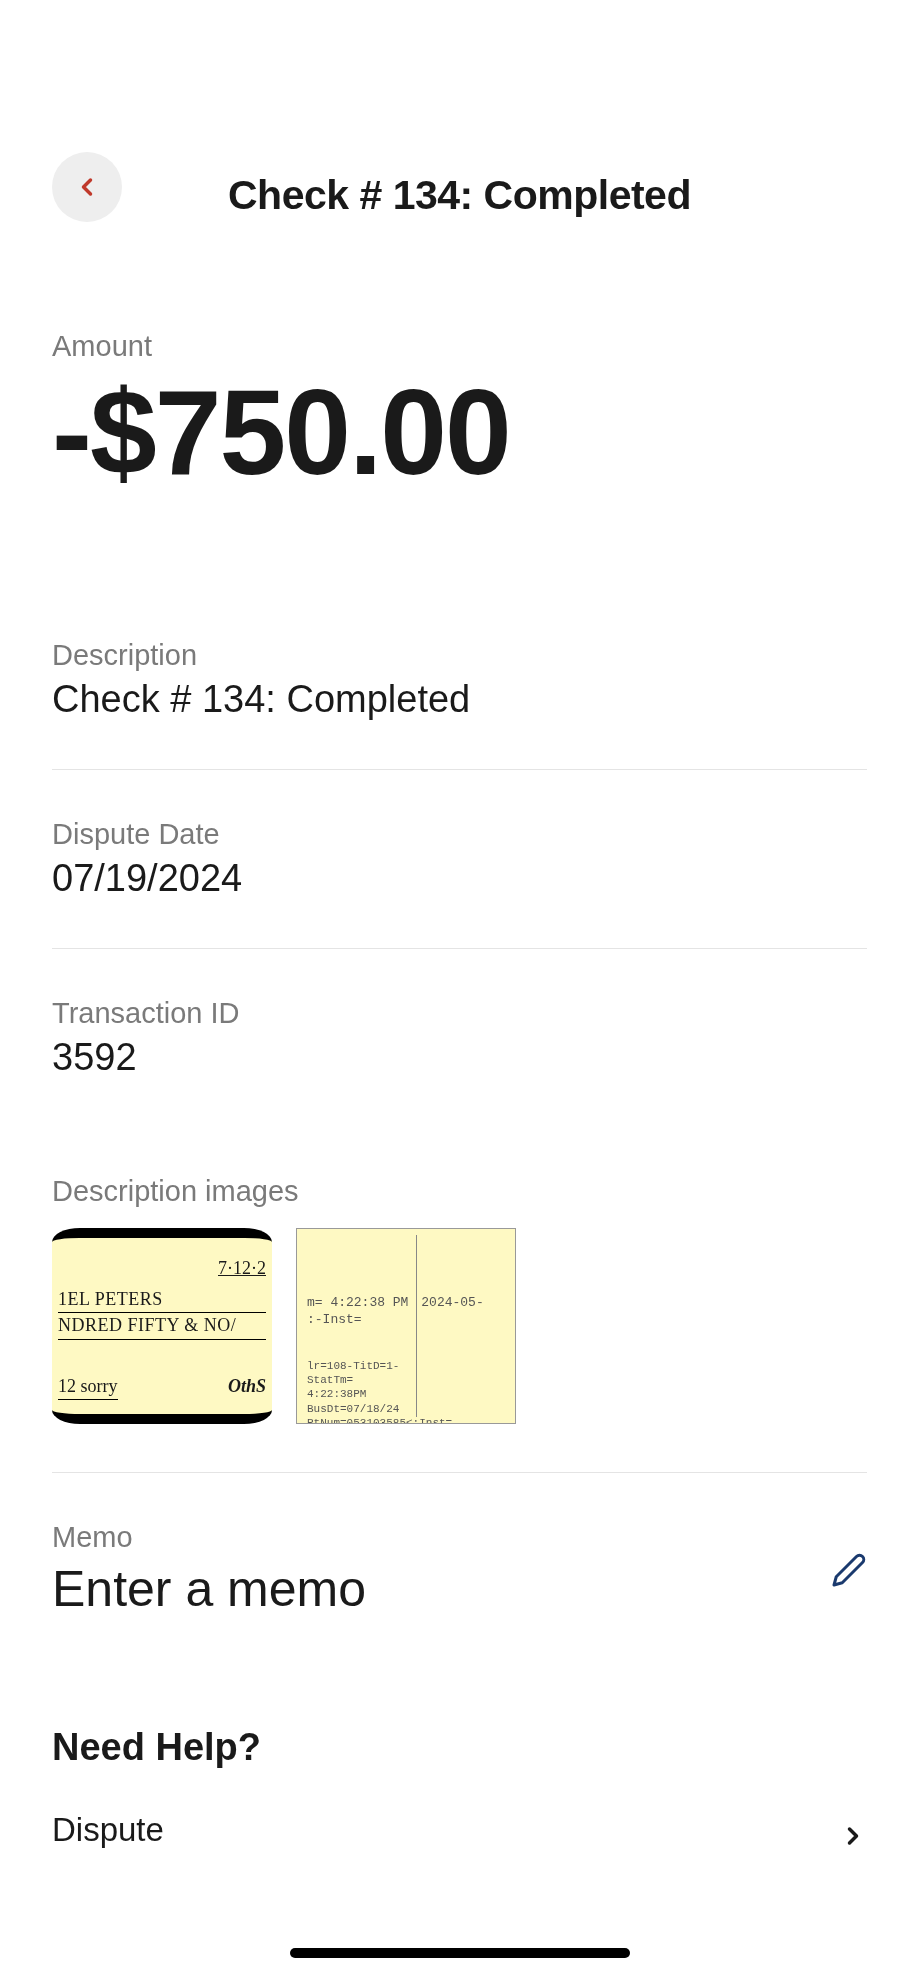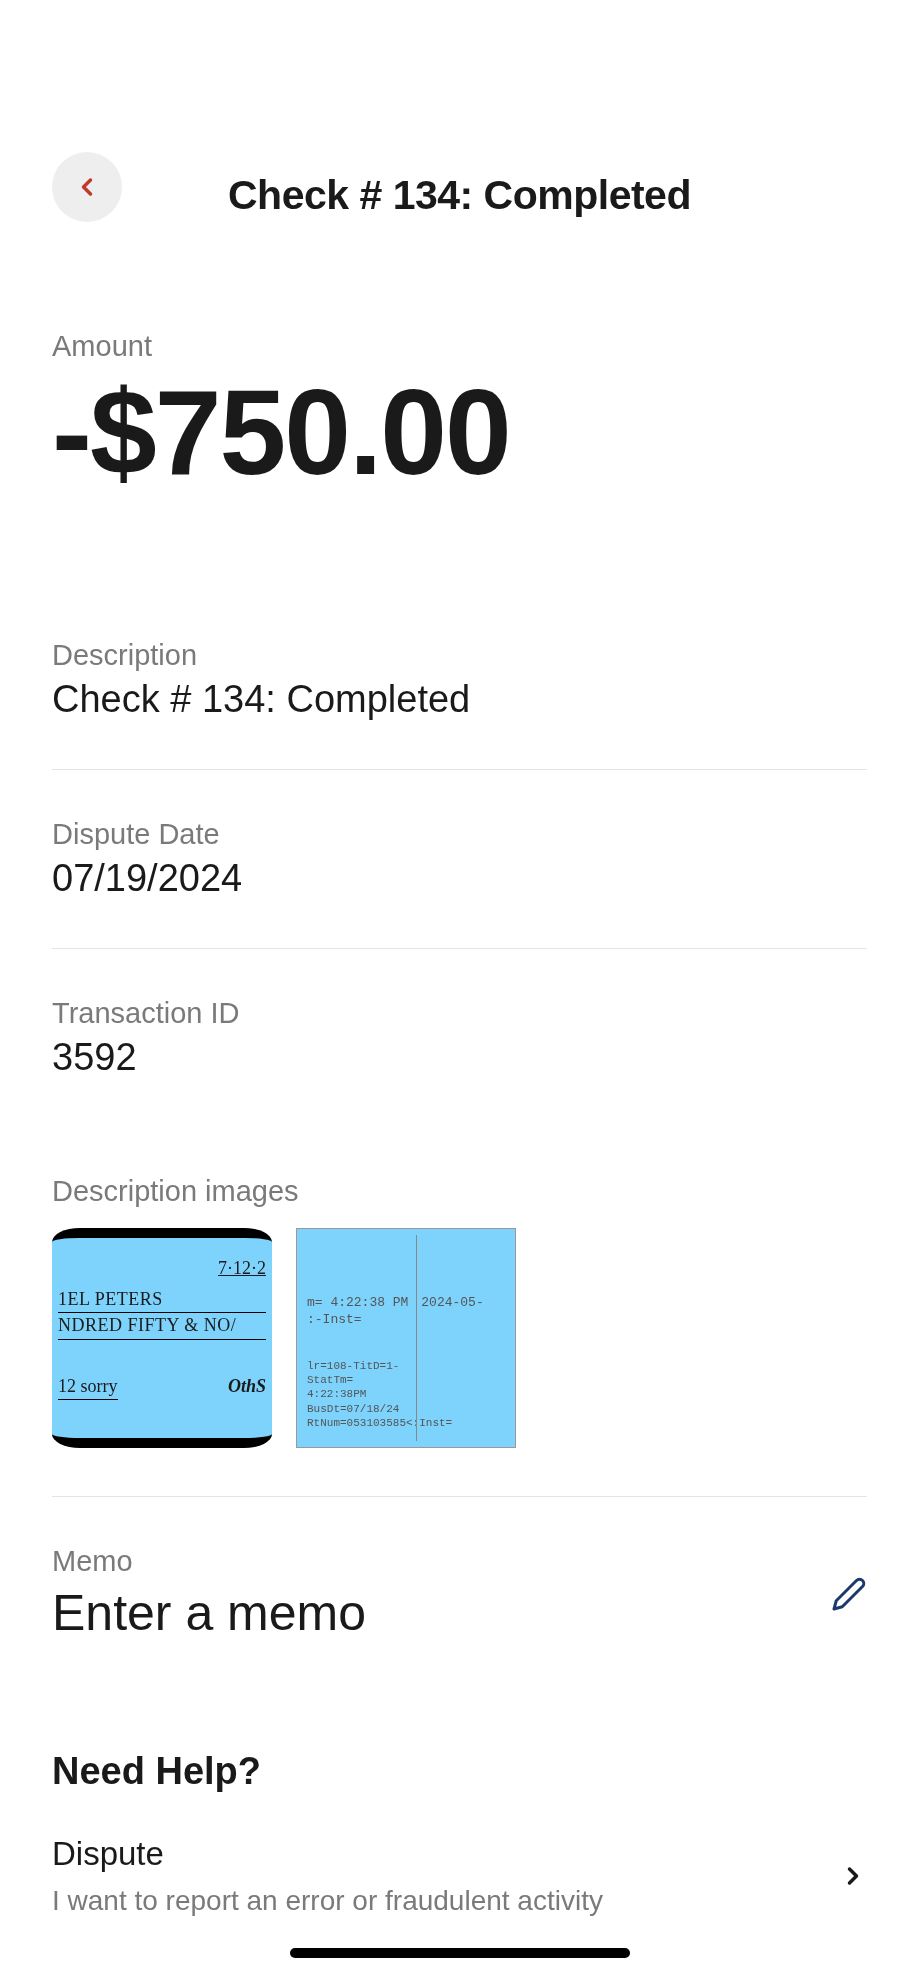--- a/index.html
+++ b/index.html
@@ -69,22 +69,22 @@
     padding-bottom: 48px;
     border-bottom: 1px solid #e4e4e4;
   }
   .images {
     display: flex;
     gap: 24px;
     margin-top: 20px;
   }
   .check-img {
     width: 220px;
-    height: 220px;
-    background: #7dd3fc;
+    height: 196px;
+    background: #fef9c3;
     position: relative;
   }
   .check-front {
     border-top: 10px solid #000;
     border-bottom: 10px solid #000;
     border-radius: 28px / 14px;
     font-family: "Comic Sans MS", cursive;
     font-size: 18px;
     line-height: 1.4;
     padding: 18px 6px 6px 6px;
@@ -217,21 +217,20 @@
     <svg class="edit-icon" viewBox="0 0 24 24" fill="none" stroke="#1a3a6e" stroke-width="2" stroke-linecap="round" stroke-linejoin="round">
         <path d="M17 3a2.828 2.828 0 1 1 4 4L7.5 20.5 2 22l1.5-5.5L17 3z"></path>
       </svg>
   </div>
 
   <div class="help-title">Need Help?</div>
 
   <div class="dispute-row">
     <div>
       <div class="dispute-title">Dispute</div>
-      <div class="dispute-sub">I want to report an error or fraudulent activity</div>
     </div>
     <svg width="28" height="36" viewBox="0 0 24 24" fill="none" stroke="#1a1a1a" stroke-width="3" stroke-linecap="round" stroke-linejoin="round">
         <polyline points="9 18 15 12 9 6"></polyline>
       </svg>
   </div>
 
 </div>
 
 <div class="home-indicator"></div>
 

